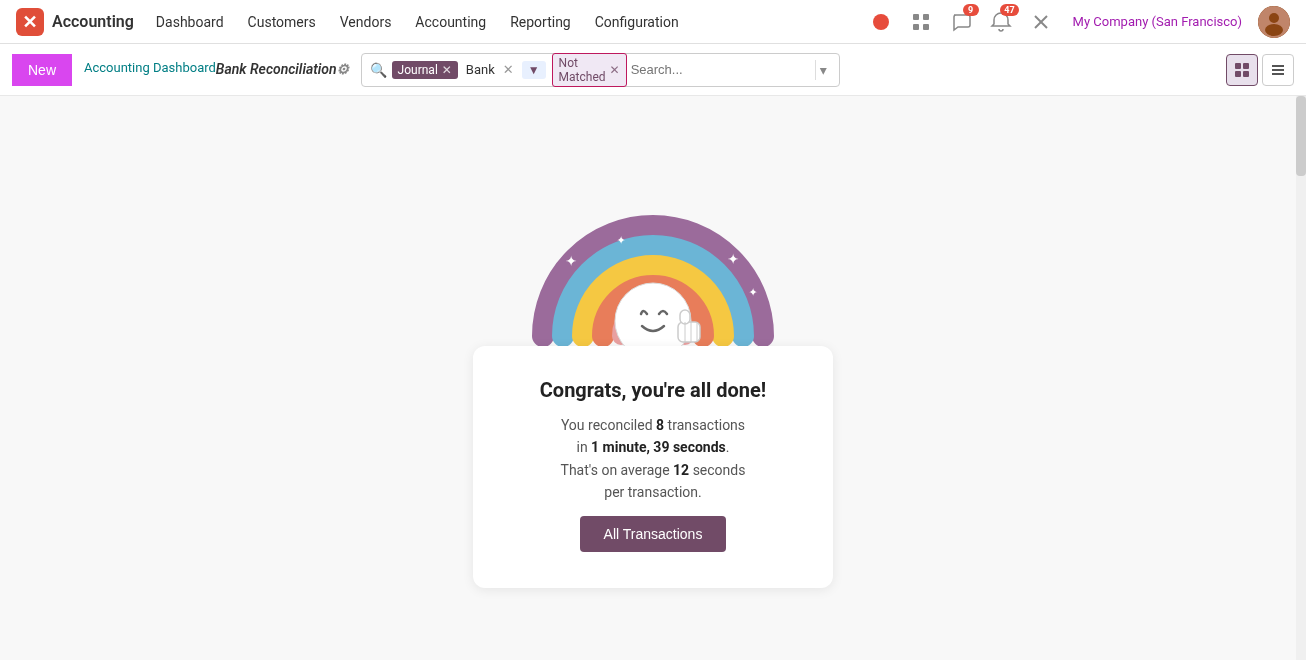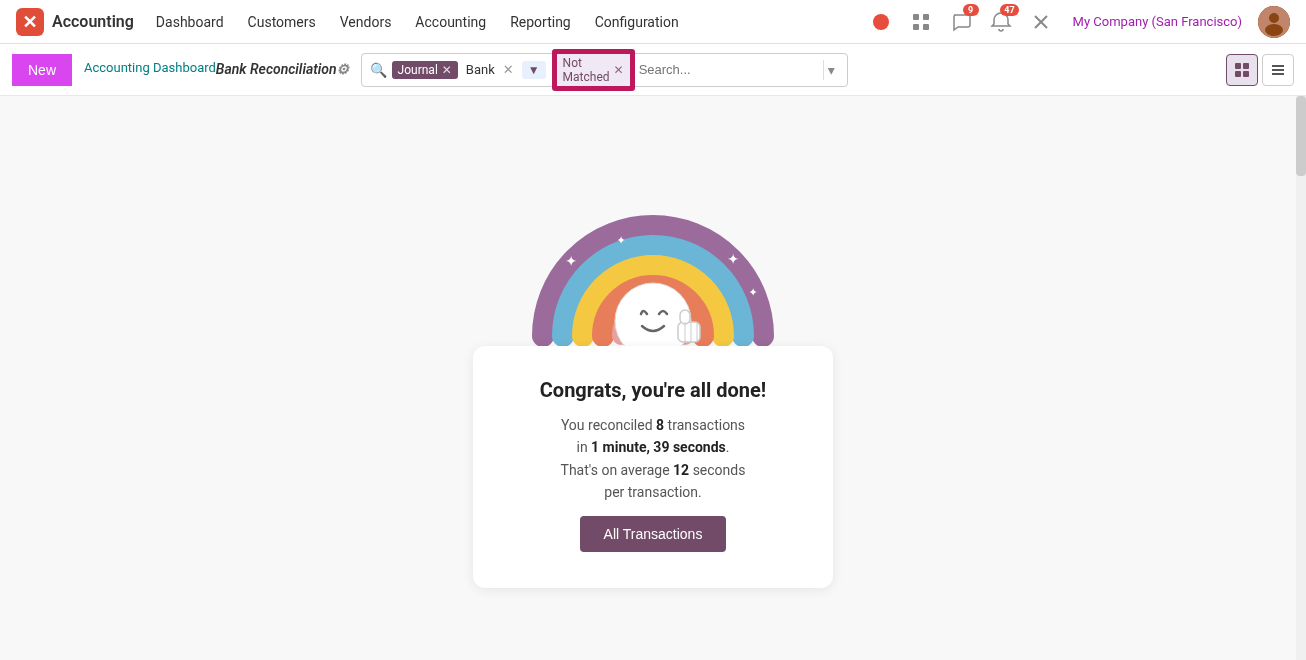--- a/index.html
+++ b/index.html
@@ -179,21 +179,21 @@
     }
     .filter-tag-outline {
       display: flex;
       align-items: center;
       background: #f0e8f4;
       color: #714B67;
       border-radius: 3px;
       padding: 2px 6px;
       font-size: 12px;
       gap: 4px;
-      border: 5px solid #be185d;
+      border: 1px solid #be185d;
     }
     .search-input {
       border: none;
       outline: none;
       flex: 1;
       font-size: 13px;
       color: #555;
     }
     .search-dropdown-btn {
       cursor: pointer;

